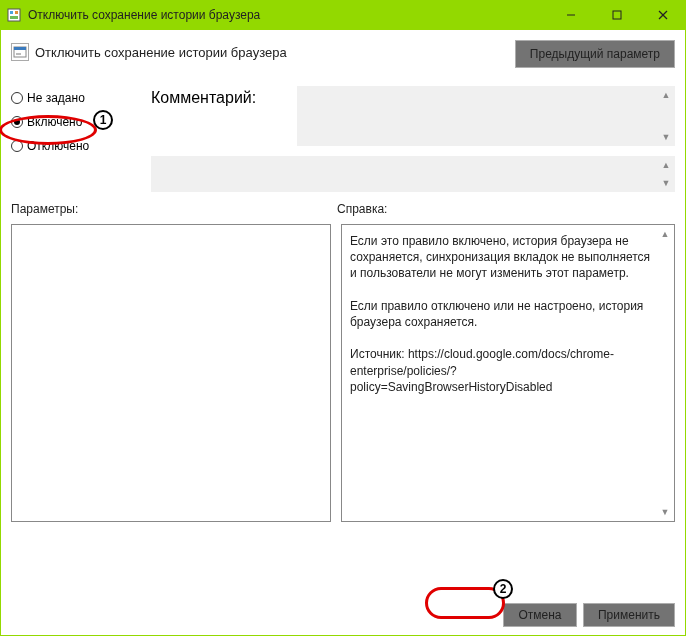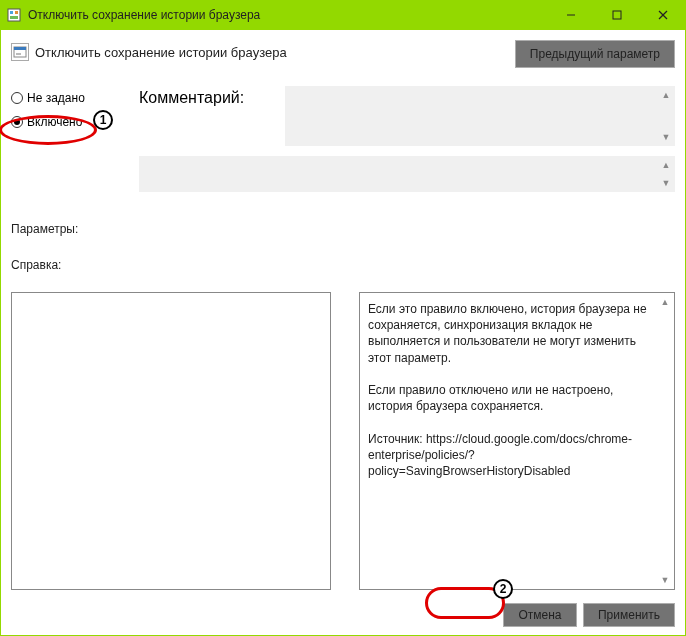--- a/index.html
+++ b/index.html
@@ -63,21 +63,21 @@
   .header-btns { display:flex; gap:8px;}
   .btn {
     border:1px solid #adadad; background:#737373;
     height:28px; padding:0 14px;
     display:flex;align-items:center;justify-content:center;
     font-size:12px; color:#222; cursor:pointer;
     font-family:inherit;
   }
   .middle {
     display:flex;
-    gap:8px;
+    gap:20px;
   }
   .radios {
     width: 120px;
   }
   .radio-row {
     display:flex;align-items:center;gap:4px;
     height:24px; font-size:12px;
     position:relative;
   }
   .radio {
@@ -99,25 +99,25 @@
     padding:4px 18px 4px 6px;
   }
   .field-box .sc-up, .field-box .sc-down{
     position:absolute; right:2px; width:14px;height:14px;
     font-size:9px;color:#888;display:flex;align-items:center;justify-content:center;
   }
   .sc-up{top:2px;} .sc-down{bottom:2px;}
   .comment-box{height:60px;}
   .req-box{height:36px;}
   .section-labels{
-    display:flex; margin-top:20px; gap:18px;flex-direction:column;
+    display:flex; gap:6px;
   }
   .sec-left{width:320px;}
   .sec-label{font-size:12px;color:#222;margin-bottom:4px;display:block;}
-  .panes { display:flex; gap:28px; margin-top:16px;}
+  .panes { display:flex; gap:10px; margin-top:4px;}
   .pane{
     border:1px solid #888; height:298px; position:relative;
     font-size:12px; color:#222;
   }
   .pane-left{width:320px;}
   .pane-right{flex:1;}
   .pane-right .content{
     padding:8px 20px 8px 8px;
     white-space:pre-wrap;
     line-height:1.35;
@@ -199,20 +199,24 @@
   <div class="middle">
     <div class="radios">
       <div class="radio-row">
         <span class="radio"></span>
         <span>Не задано</span>
       </div>
       <div class="radio-row">
         <span class="radio checked"></span>
         <span>Включено</span>
       </div>
+      <div class="radio-row">
+        <span class="radio"></span>
+        <span>Отключено</span>
+      </div>
     </div>
 
     <div class="fields">
       <div class="field-row">
         <div class="field-label">Комментарий:</div>
         <div class="field-box comment-box">
           <span></span>
           <span class="sc-up">▲</span>
           <span class="sc-down">▼</span>
         </div>

